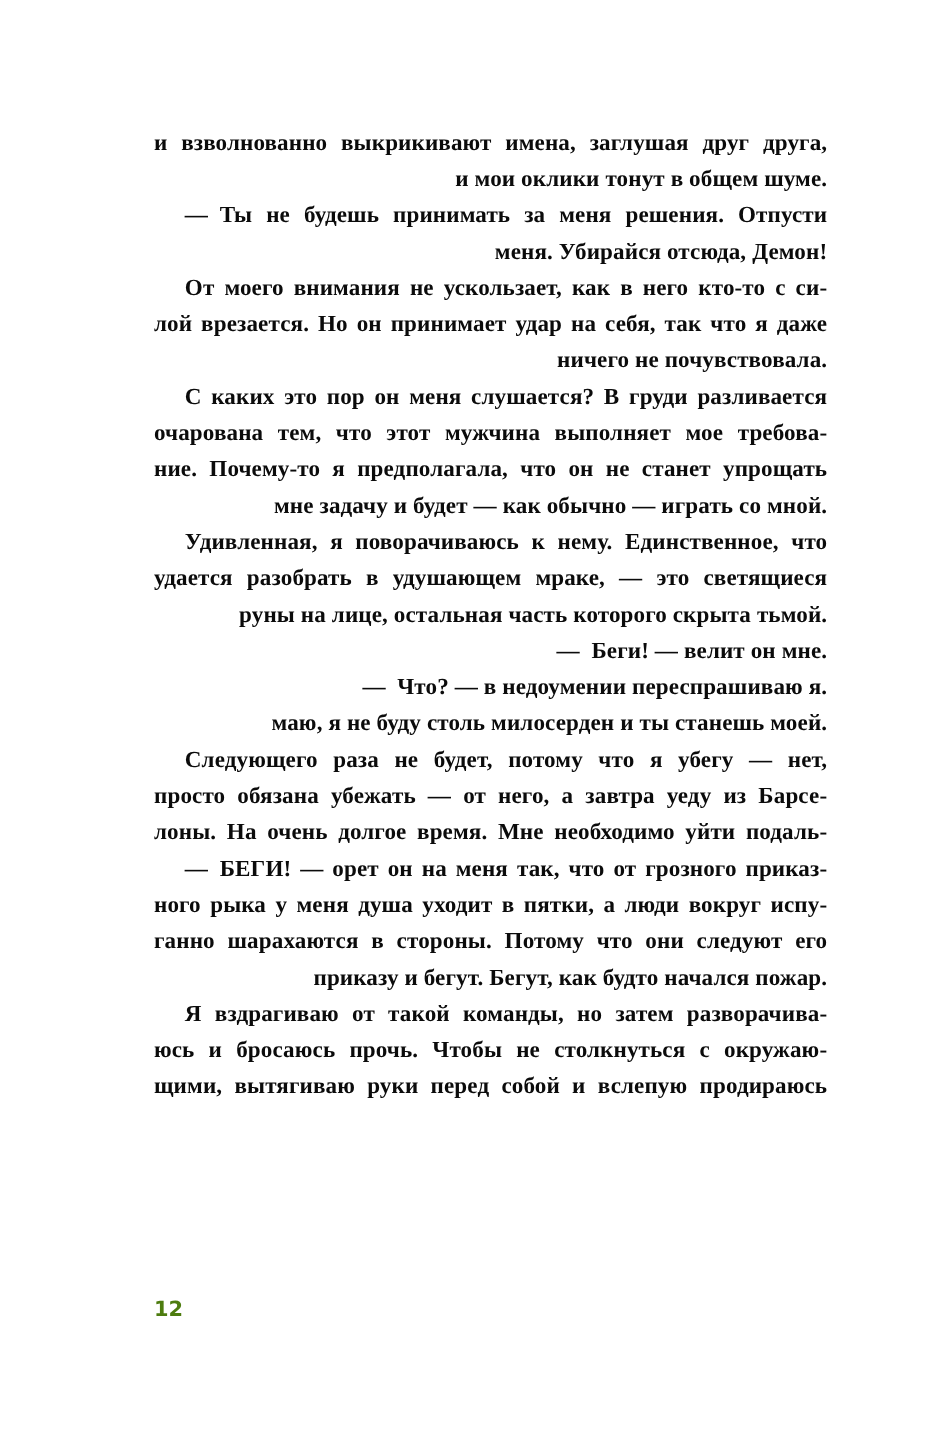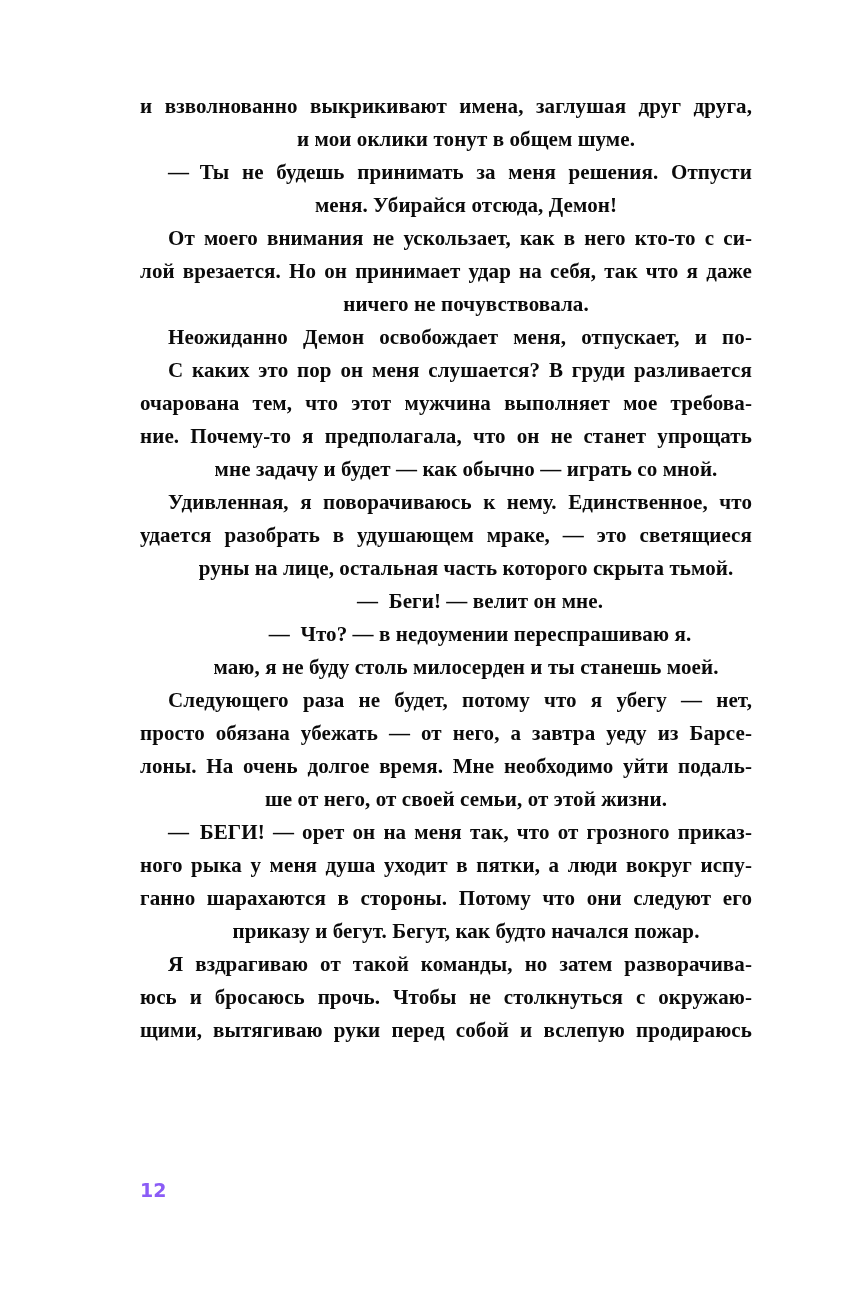--- a/index.html
+++ b/index.html
@@ -11,38 +11,38 @@
     position: relative;
     width: 844px;
     height: 1311px;
     background: #ffffff;
     overflow: hidden;
     font-family: "Liberation Serif", "DejaVu Serif", serif;
   }
   .text-block {
     position: absolute;
     left: 140px;
-    top: 90px;
+    top: 113px;
     width: 612px;
     color: #0b0b0b;
   }
   .line {
     height: 33px;
     line-height: 33px;
     font-size: 21px;
     font-weight: 700;
     letter-spacing: 0.1px;
     white-space: normal;
   }
   .line.j {
     text-align: justify;
     text-align-last: justify;
   }
   .line.l {
-    text-align: center;
+    text-align: right;
     margin-left: 40px;
   }
   .line.ind {
     text-indent: 28px;
   }
   .folio {
     position: absolute;
     left: 140px;
     top: 1179px;
     font-family: "DejaVu Sans", "Liberation Sans", sans-serif;
@@ -56,37 +56,35 @@
 
 <div class="page" style="background: rgb(255, 255, 255);">
   <div class="text-block" id="text-block" style="color: rgb(11, 11, 11);">
       <div class="line j">и взволнованно выкрикивают имена, заглушая друг друга,</div>
       <div class="line l">и мои оклики тонут в общем шуме.</div>
       <div class="line j ind">— Ты не будешь принимать за меня решения. Отпусти</div>
       <div class="line l">меня. Убирайся отсюда, Демон!</div>
       <div class="line j ind">От моего внимания не ускользает, как в него кто-то с си-</div>
       <div class="line j">лой врезается. Но он принимает удар на себя, так что я даже</div>
       <div class="line l">ничего не почувствовала.</div>
-      <div class="line j ind">Неожиданно Демон освобождает меня, отпускает, и по-</div>
       <div class="line j ind">С каких это пор он меня слушается? В груди разливается</div>
       <div class="line j">очарована тем, что этот мужчина выполняет мое требова-</div>
       <div class="line j">ние. Почему-то я предполагала, что он не станет упрощать</div>
       <div class="line l">мне задачу и будет — как обычно — играть со мной.</div>
       <div class="line j ind">Удивленная, я поворачиваюсь к нему. Единственное, что</div>
       <div class="line j">удается разобрать в удушающем мраке, — это светящиеся</div>
       <div class="line l">руны на лице, остальная часть которого скрыта тьмой.</div>
       <div class="line l ind">— Беги! — велит он мне.</div>
       <div class="line l ind">— Что? — в недоумении переспрашиваю я.</div>
       <div class="line l">маю, я не буду столь милосерден и ты станешь моей.</div>
       <div class="line j ind">Следующего раза не будет, потому что я убегу — нет,</div>
       <div class="line j">просто обязана убежать — от него, а завтра уеду из Барсе-</div>
       <div class="line j">лоны. На очень долгое время. Мне необходимо уйти подаль-</div>
-      <div class="line l">ше от него, от своей семьи, от этой жизни.</div>
       <div class="line j ind">— БЕГИ! — орет он на меня так, что от грозного приказ-</div>
       <div class="line j">ного рыка у меня душа уходит в пятки, а люди вокруг испу-</div>
       <div class="line j">ганно шарахаются в стороны. Потому что они следуют его</div>
       <div class="line l">приказу и бегут. Бегут, как будто начался пожар.</div>
       <div class="line j ind">Я вздрагиваю от такой команды, но затем разворачива-</div>
       <div class="line j">юсь и бросаюсь прочь. Чтобы не столкнуться с окружаю-</div>
       <div class="line j">щими, вытягиваю руки перед собой и вслепую продираюсь</div>
     </div>
-  <div class="folio" style="color: #8b5cf6;">12</div>
+  <div class="folio" style="color: #4d7c0f;">12</div>
 </div>
 
 </body></html>

